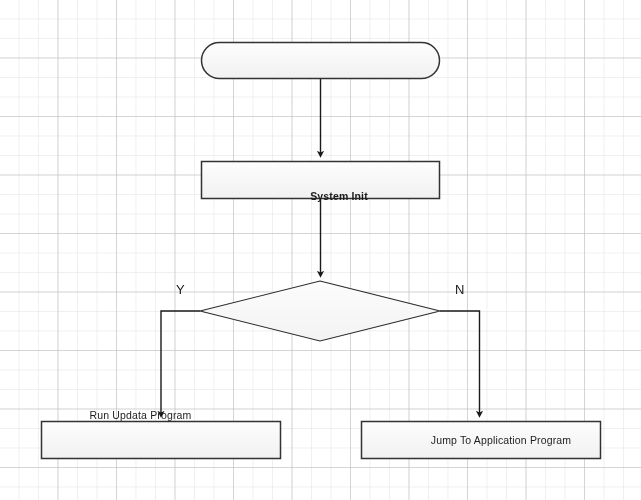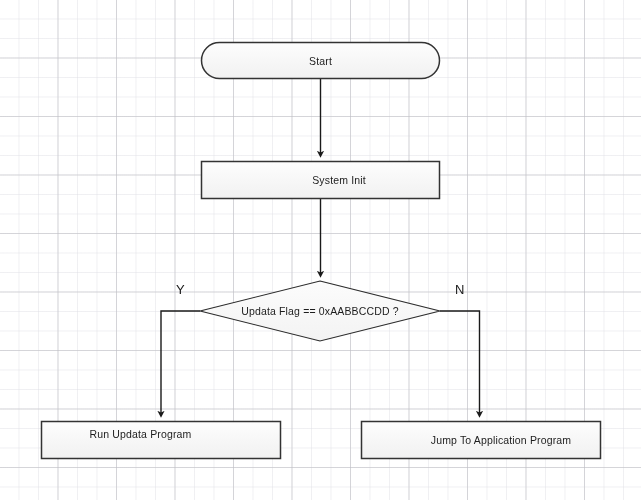--- a/index.html
+++ b/index.html
@@ -100,27 +100,25 @@
 
     <g>
       <rect x="41.5" y="421.5" width="239" height="37" fill="url(#nodeGrad)" stroke="#333333" stroke-width="1.5"></rect>
     </g>
 
     <g>
       <rect x="361.5" y="421.5" width="239" height="37" fill="url(#nodeGrad)" stroke="#333333" stroke-width="1.5"></rect>
     </g>
   </svg>
 
-  <div class="node-label" style="left:201px; top:42px; width:239px; height:37px;">Start</div>
 
-  <div class="node-label" style="left:201px; top:161px; width:276px; height:38px;">System Init</div>
+  <div class="node-label" style="left:201px; top:177px; width:276px; height:38px;font-weight:bold;">System Init</div>
 
-  <div class="node-label" style="left:200px; top:281px; width:240px; height:60px;">Updata Flag == 0xAABBCCDD ?</div>
 
-  <div class="node-label" style="left:41px; top:415px; width:199px; height:38px;">Run Updata Program</div>
+  <div class="node-label" style="left:41px; top:396px; width:199px; height:38px;">Run Updata Program</div>
 
   <div class="node-label" style="left:361px; top:421px; width:240px; height:38px;padding-left:20px;">Jump To Application Program</div>
 
   <div class="branch-label" style="left:176px; top:283px;">Y</div>
 
   <div class="branch-label" style="left:455px; top:283px;">N</div>
 
 </div>
 
 </body></html>

